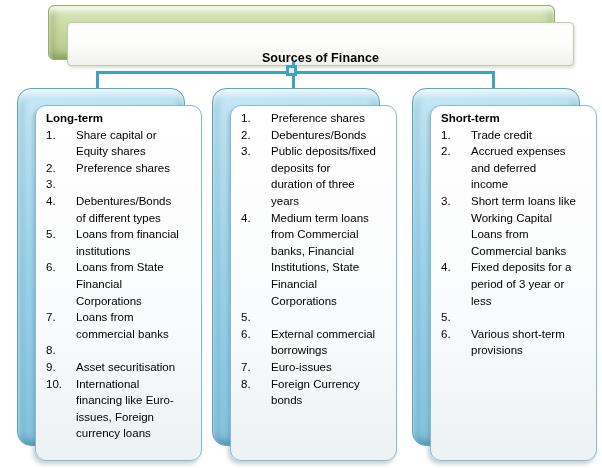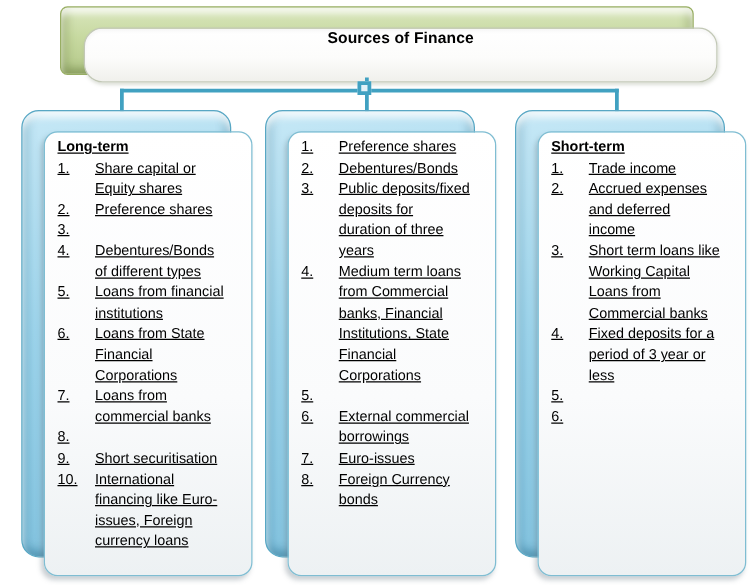--- a/index.html
+++ b/index.html
@@ -10,25 +10,25 @@
   
   .title-back{
     position:absolute;left:48px;top:5px;width:505px;height:53px;border-radius:6px;
     background:linear-gradient(180deg,#d9e6bd 0%, var(--green,#c7d9a0) 45%, #b5c98b 100%);
     border:1px solid #98ae63;
     box-shadow:inset 0 5px 5px rgba(255,255,255,.75),
                inset 5px -3px 7px rgba(103,124,60,.35),
                inset -5px -5px 7px rgba(103,124,60,.30);
   }
   .title-box{
-    position:absolute;left:67px;top:22px;width:505px;height:42px;border-radius:15px;
+    position:absolute;left:67px;top:22px;width:505px;height:42px;border-radius:4px;
     background:linear-gradient(180deg,#ffffff 0%,#fcfcfb 55%,#f0f0ec 100%);
     border:1px solid #c2c8b6;
     box-shadow:1px 2px 3px rgba(120,130,105,.25), inset 0 2px 3px rgba(0,0,0,.04);
-    display:flex;align-items:flex-start;justify-content:center;
+    display:flex;align-items:flex-end;justify-content:center;
   }
   .title-text{font-size:12.5px;font-weight:bold;letter-spacing:.1px;}
   
   .conn{position:absolute;background:var(--teal,#41a1c1);}
   .conn-stem{left:292px;top:62px;width:3px;height:12px;}
   .conn-h{left:96px;top:71px;width:399px;height:3px;}
   .conn-drop-l{left:96px;top:71px;width:3px;height:20px;}
   .conn-drop-m{left:292px;top:71px;width:3px;height:19px;}
   .conn-drop-r{left:492px;top:71px;width:3px;height:20px;}
   .conn-junction{
@@ -43,21 +43,21 @@
     box-shadow:inset 0 5px 6px rgba(255,255,255,.8),
                inset 5px -2px 7px rgba(32,104,136,.25),
                inset -5px -5px 7px rgba(32,104,136,.30);
   }
   .back-l{left:17px;} .back-m{left:212px;} .back-r{left:412px;}
   .card{
     position:absolute;top:105px;width:167px;height:356px;box-sizing:border-box;border-radius:11px;
     background:linear-gradient(180deg,#ffffff 0%,#fafbfc 60%,#edf1f3 100%);
     border:1.5px solid #7fbdd2;
     box-shadow:-2px 3px 4px rgba(100,115,125,.35);
-    padding:4px 8px 4px 10px;overflow:hidden;text-decoration:underline;
+    padding:4px 8px 4px 10px;overflow:hidden;
   }
   .card-l{left:35px;} .card-m{left:230px;} .card-r{left:430px;}
   .card-heading{font-size:11.5px;font-weight:bold;line-height:16.6px;}
   .row{display:flex;align-items:flex-start;font-size:11.5px;line-height:16.6px;}
   .num{flex:0 0 30px;width:30px;}
   .txt{flex:1;white-space:pre-line;}
 </style>
 </head>
 <body>
 
@@ -113,21 +113,21 @@
         <div class="row">
           <span class="num">7.</span>
           <span class="txt">Loans from
 commercial banks</span>
         </div>
         <div class="row">
           <span class="num">8.</span>
         </div>
         <div class="row">
           <span class="num">9.</span>
-          <span class="txt">Short securitisation</span>
+          <span class="txt">Asset securitisation</span>
         </div>
         <div class="row">
           <span class="num">10.</span>
           <span class="txt">International
 financing like Euro-
 issues, Foreign
 currency loans</span>
         </div>
       </div>
   </div>
@@ -176,21 +176,21 @@
 bonds</span>
         </div>
       </div>
   </div>
 
   <div class="card card-r">
     <div class="card-heading">Short-term</div>
     <div>
         <div class="row">
           <span class="num">1.</span>
-          <span class="txt">Trade income</span>
+          <span class="txt">Trade credit</span>
         </div>
         <div class="row">
           <span class="num">2.</span>
           <span class="txt">Accrued expenses
 and deferred
 income</span>
         </div>
         <div class="row">
           <span class="num">3.</span>
           <span class="txt">Short term loans like
@@ -202,17 +202,19 @@
           <span class="num">4.</span>
           <span class="txt">Fixed deposits for a
 period of 3 year or
 less</span>
         </div>
         <div class="row">
           <span class="num">5.</span>
         </div>
         <div class="row">
           <span class="num">6.</span>
+          <span class="txt">Various short-term
+provisions</span>
         </div>
       </div>
   </div>
 
 </div>
 
 </body></html>

